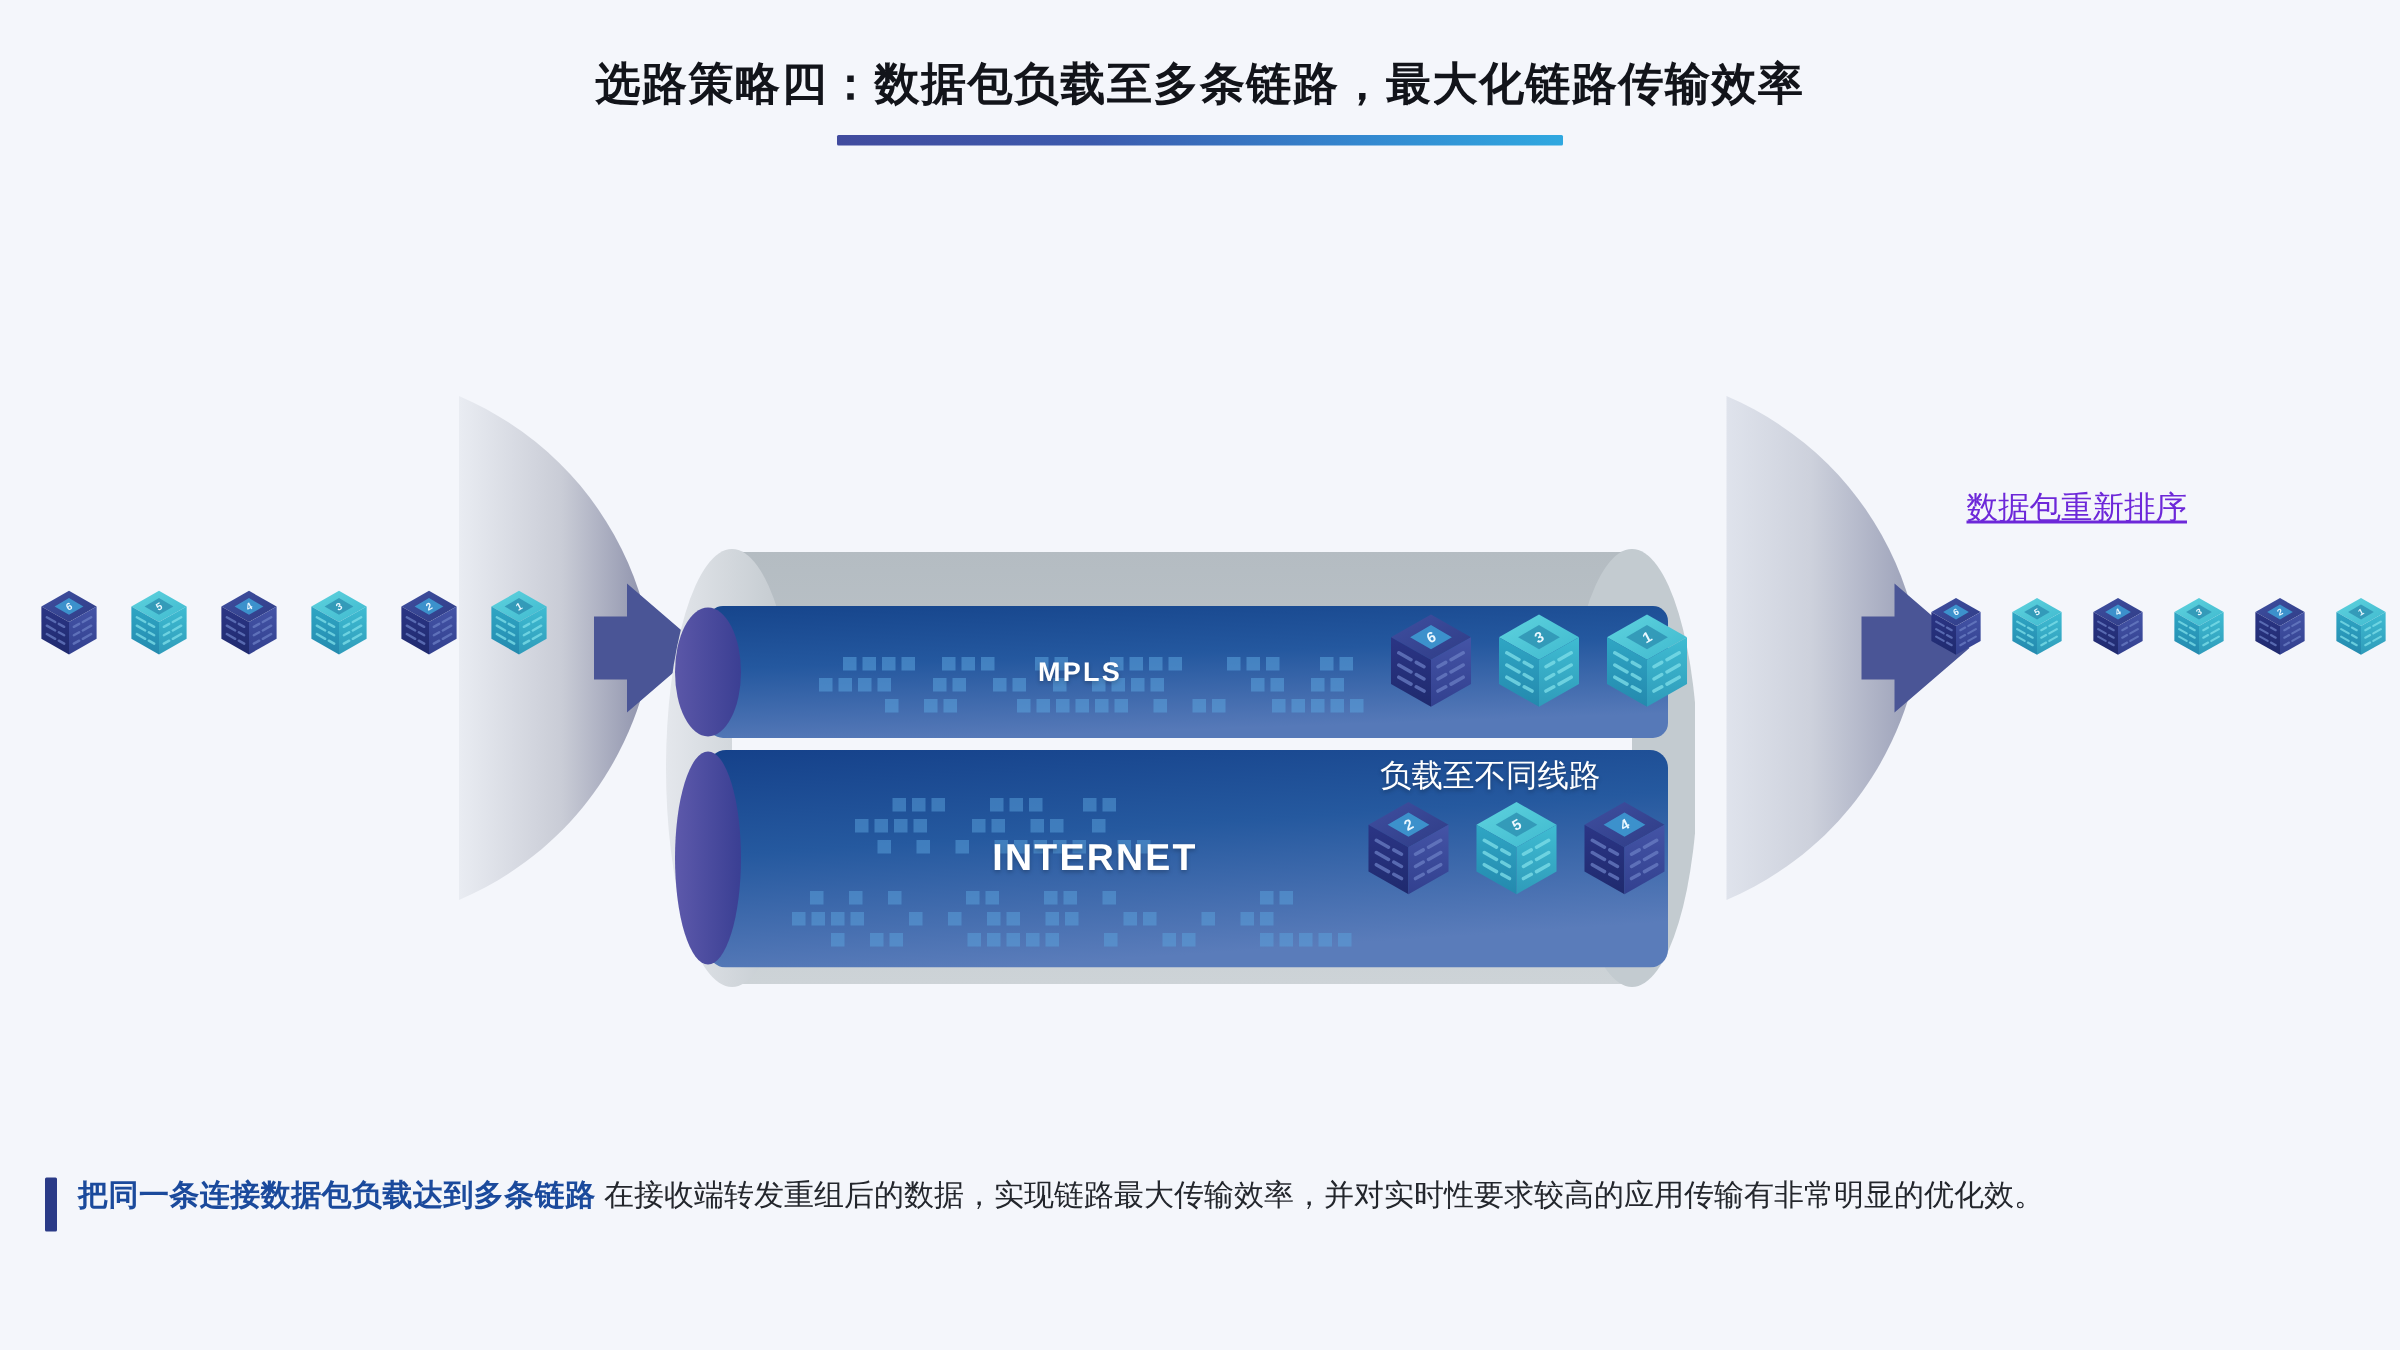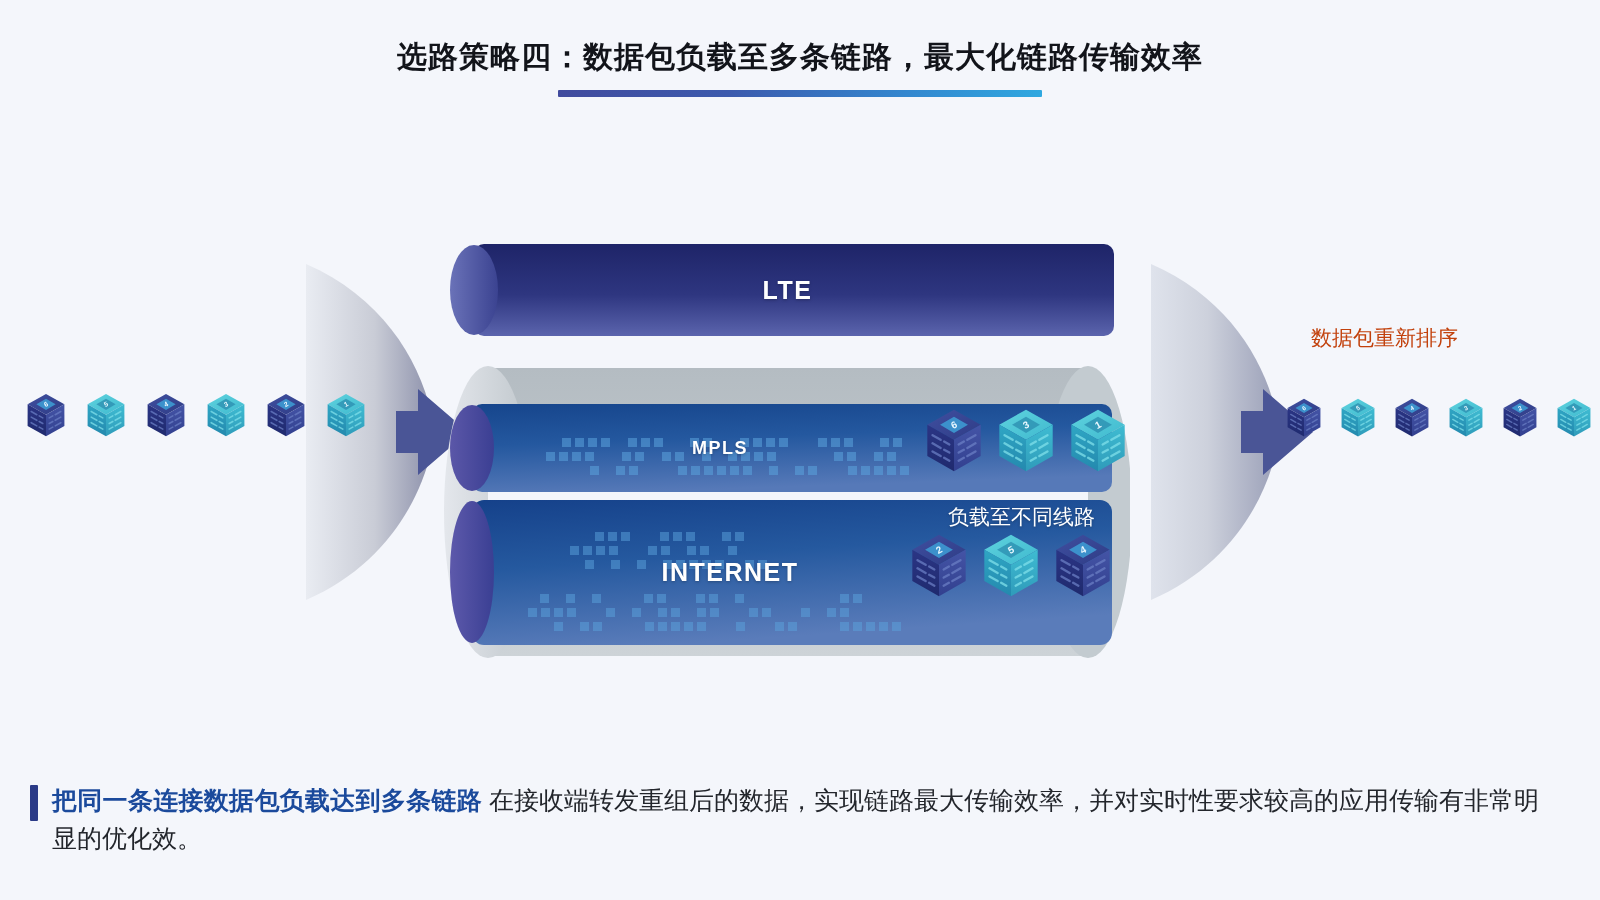--- a/index.html
+++ b/index.html
@@ -53,27 +53,26 @@
   #tube-internet { left:450px; top:500px;  width:670px; height:124px; }
   #internet-label{ left:0; top:0; width:670px; height:145px;
                    display:flex; align-items:center; justify-content:center;
                    font-size:25px; padding-right:110px; }
 
   
   #load-note {
     position:absolute; left:920px; top:503px;
     font-size:21px; color:#ffffff; white-space:nowrap;
     text-shadow:0 1px 3px rgba(0,0,0,.30);
-    margin-left:28px;
   }
 
   
   #reorder-note {
     position:absolute; left:1311px; top:324px;
-    font-size:21px; color:#c2410c; white-space:nowrap;
+    font-size:21px; color:#6d28d9; white-space:nowrap;text-decoration:underline;
   }
 
   
   .packet-strip { position:absolute; display:flex; align-items:center; }
   #packets-in  { left:26px;   top:393px; gap:20px; }
   #packets-out { left:1286px; top:398px; gap:18px; }
   .cube { width:40px; height:45px; flex:0 0 auto; }
   .cube.small { width:36px; height:40px; }
 
   
@@ -81,21 +80,21 @@
   #mpls-cubes     { left:925px; top:408px; }
   #internet-cubes { left:910px; top:533px; }
   .tube-cubes .cube { width:58px; height:66px; }
 
   
   #footer { position:absolute; left:30px; top:782px; width:1540px; display:flex; }
   #footer-accent {
     width:8px; height:36px; background:#2a3a87; border-radius:1px;
     margin-right:14px; margin-top:3px; flex:0 0 auto;
   }
-  #footer-text { font-size:25px; line-height:1.5; color:#23262c; max-width:1490px; }
+  #footer-text { font-size:20px; line-height:1.5; color:#23262c; max-width:1490px; }
   #footer-lead { color:#1b4a9c; font-weight:bold; letter-spacing:.3px; }
   #footer-body { color:#23262c; }
 </style>
 </head>
 <body>
 
 <div id="title-block">
   <div id="page-title">选路策略四：数据包负载至多条链路，最大化链路传输效率</div>
   <div id="title-underline"></div>
 </div>
@@ -143,38 +142,20 @@
         </linearGradient>
       </defs>
       <rect x="48" y="6" width="600" height="288" fill="url(#shellTop)"></rect>
       <ellipse cx="648" cy="150" rx="44" ry="146" fill="#c3cbd0"></ellipse>
       <ellipse cx="48" cy="150" rx="44" ry="146" fill="url(#shellCap)"></ellipse>
       <rect x="48" y="108" width="600" height="40" fill="#f4f6fb"></rect>
       <ellipse cx="48" cy="150" rx="30" ry="128" fill="#f2f4f9" opacity="0.0"></ellipse>
     </svg>
   </div>
 
-  <div class="tube" id="tube-lte">
-    <svg width="675" height="92" viewBox="0 0 675 92">
-      <defs>
-        <linearGradient id="lteBody" x1="0" y1="0" x2="0" y2="1">
-          <stop offset="0%" stop-color="#1e2468"></stop>
-          <stop offset="55%" stop-color="#2e3680"></stop>
-          <stop offset="100%" stop-color="#5b64ad"></stop>
-        </linearGradient>
-        <linearGradient id="lteCap" x1="0" y1="0" x2="1" y2="0">
-          <stop offset="0%" stop-color="#6a72b8"></stop>
-          <stop offset="100%" stop-color="#3b4391"></stop>
-        </linearGradient>
-      </defs>
-      <rect x="24" y="0" width="640" height="92" rx="10" fill="url(#lteBody)"></rect>
-      <ellipse cx="24" cy="46" rx="24" ry="45" fill="url(#lteCap)"></ellipse>
-    </svg>
-    <div class="tube-label" id="lte-label">LTE</div>
-  </div>
 
   <div class="tube" id="tube-mpls">
     <svg width="670" height="88" viewBox="0 0 670 88">
       <defs>
         <linearGradient id="mplsBody" x1="0" y1="0" x2="0.25" y2="1">
           <stop offset="0%" stop-color="#16458c"></stop>
           <stop offset="45%" stop-color="#24589f"></stop>
           <stop offset="100%" stop-color="#5679b8"></stop>
         </linearGradient>
         <linearGradient id="mplsCap" x1="0" y1="0" x2="1" y2="0">

